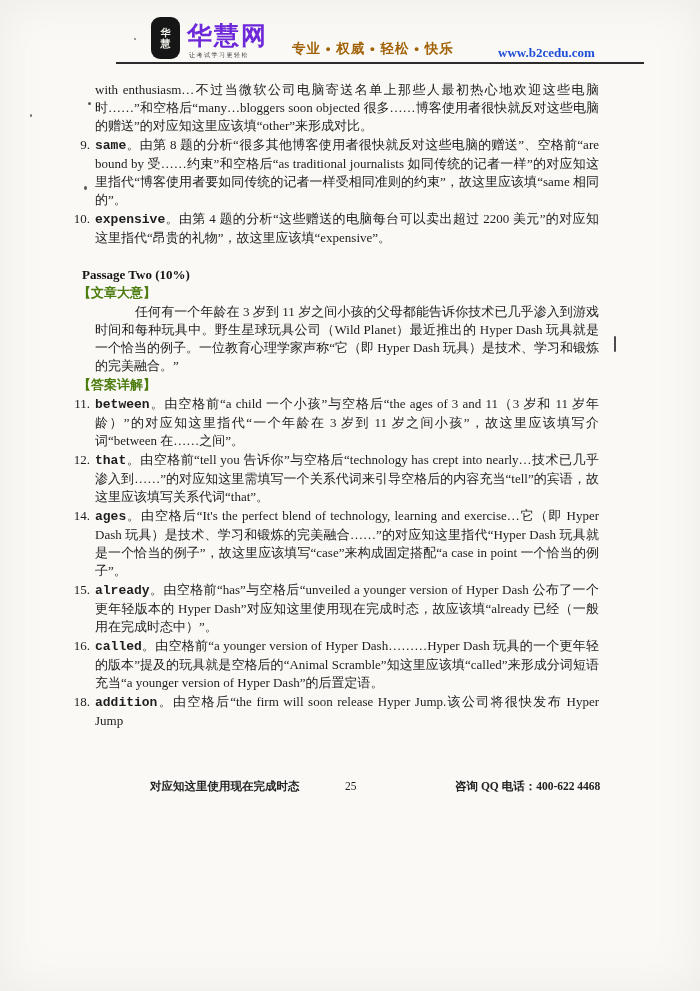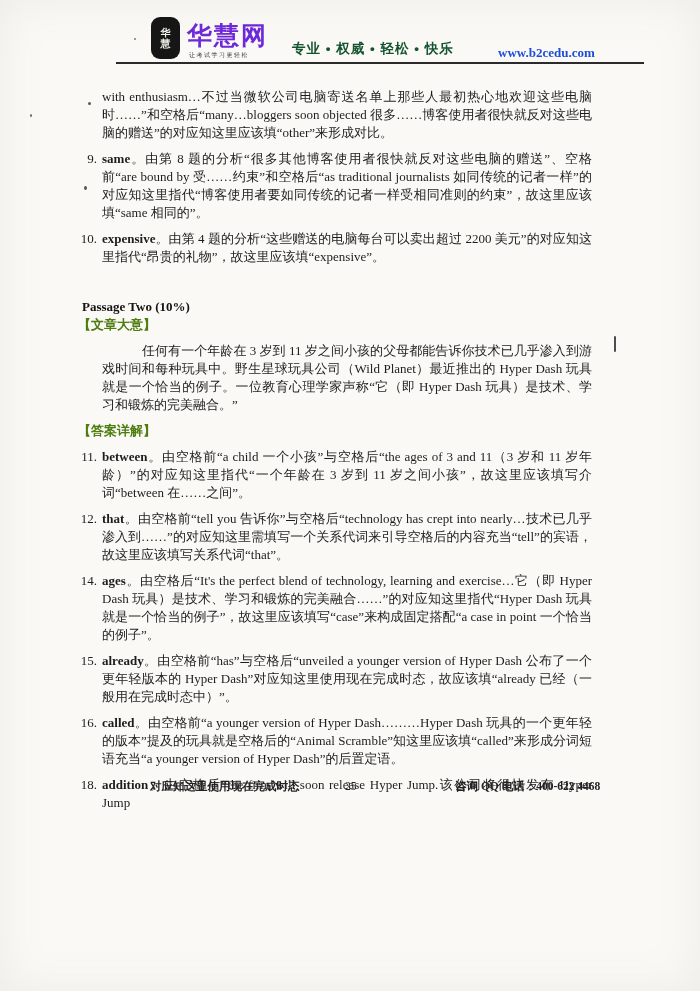--- a/index.html
+++ b/index.html
@@ -25,46 +25,46 @@
     font-family:Liberation Serif, serif;
     font-size:25px; font-weight:bold; letter-spacing:2px; color:#6d28d9;
   }
   .tagline {
     position:absolute; left:189px; top:51px;
     font-size:6px; letter-spacing:1.5px; color:#3a3a3a;
     font-family:"Liberation Sans","DejaVu Sans",sans-serif;
   }
   .slogan {
     position:absolute; left:292px; top:40px;
-    font-size:13.5px; font-weight:bold; letter-spacing:1px; color:#14532d;
+    font-size:13.5px; font-weight:bold; letter-spacing:1px; color:#a16207;
     font-family:"Liberation Sans","DejaVu Sans",sans-serif;
   }
   .website {
     position:absolute; left:498px; top:45px;
     font-size:13px; font-weight:bold; color:#1d4ed8;
   }
   .header-rule {
     position:absolute; left:116px; top:62px; width:528px; height:2px;
     background:#2b2b2b;
   }
   
   .content {
     position:absolute; left:94px; top:80px; width:506px;
     font-size:13px; line-height:18px; text-align:justify;
     color:#1d1d1d;
   }
-  .content p, .content div.item { margin:8px; }
+  .content p, .content div.item { margin:1px; }
   .item { position:relative; }
   .item .num {
     position:absolute; right:100%; margin-right:5px; white-space:nowrap;
     font-weight:normal;
   }
-  .lead { font-weight:bold; }
+  .lead { font-weight:bold;font-family:Liberation Mono, monospace; }
   .h-passage {
-    font-weight:bold; margin-left:-12px; margin-top:32px; color:#131313;
+    font-weight:bold; margin-left:-12px; margin-top:19px; color:#131313;
   }
   .h-bracket {
     font-weight:bold; margin-left:-16px; color:#4d7c0f;
   }
   .summary { margin-left:-3px; text-indent:40px; }
   
   .footer-left  { position:absolute; left:150px; top:779px; font-size:11.5px; font-weight:bold; color:#222; }
   .footer-page  { position:absolute; left:345px; top:780px; font-size:11.5px; color:#222; }
   .footer-right { position:absolute; left:455px; top:779px; font-size:11.5px; font-weight:bold; color:#222;text-align:right; }
   

